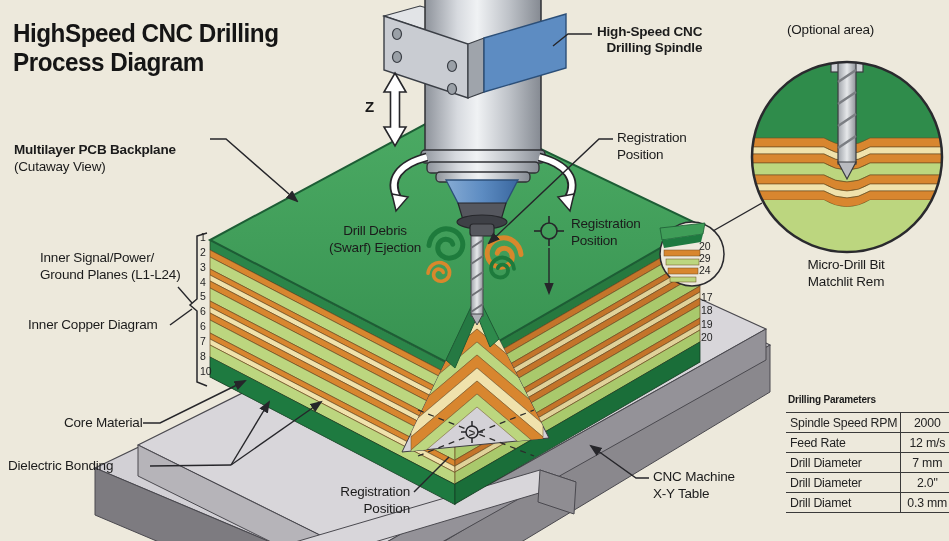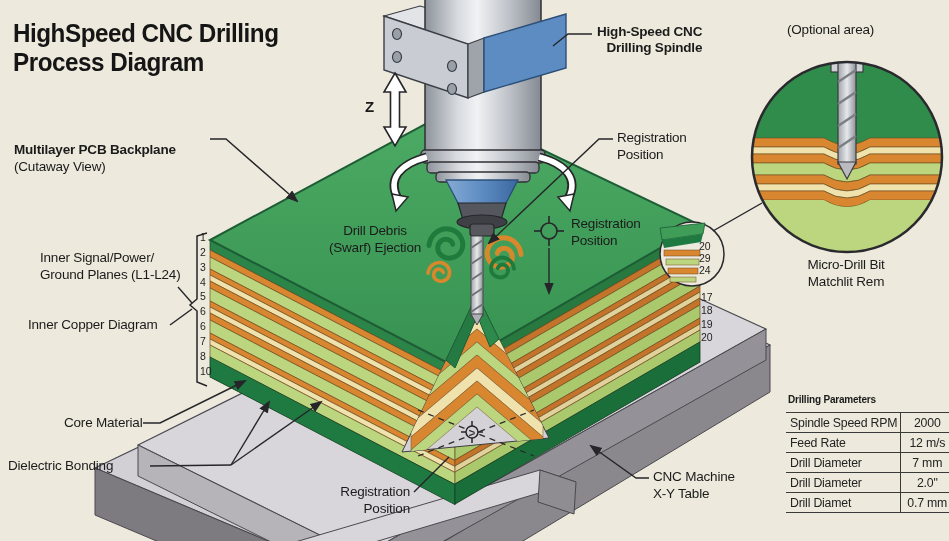--- a/index.html
+++ b/index.html
@@ -392,18 +392,18 @@
         <td class="val">7 mm</td>
       </tr>
 
       <tr>
         <td>Drill Diameter</td>
         <td class="val">2.0"</td>
       </tr>
 
       <tr>
         <td>Drill Diamet</td>
-        <td class="val">0.7 mm</td>
+        <td class="val">0.3 mm</td>
       </tr>
     </tbody>
 </table>
 
 </div>
 
 </body></html>

